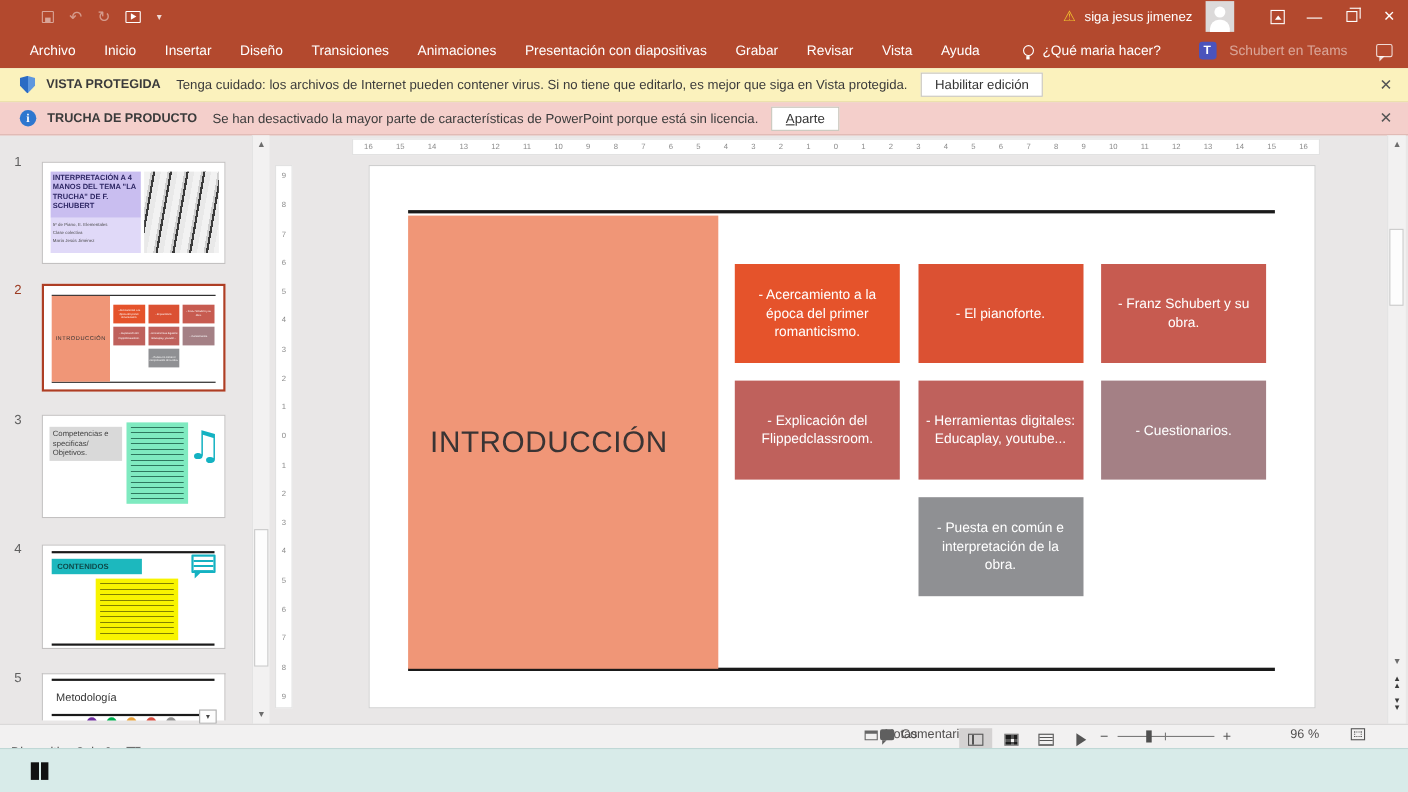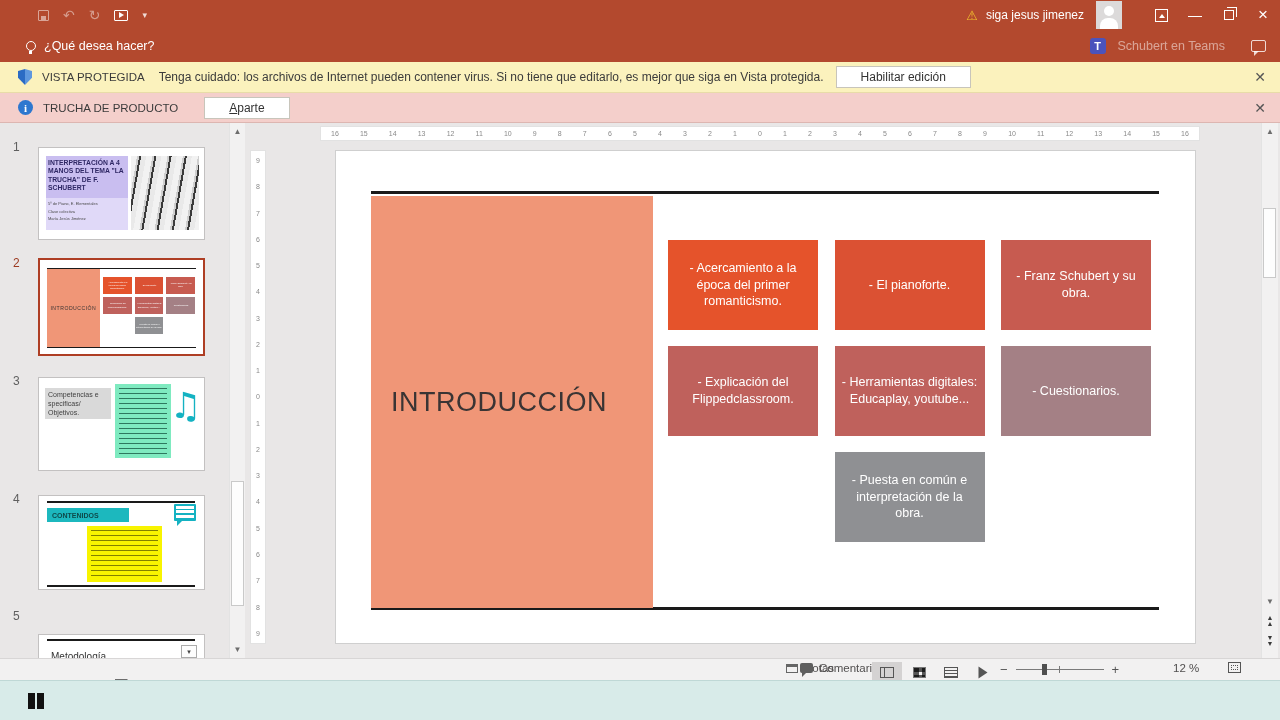--- a/index.html
+++ b/index.html
@@ -42,24 +42,24 @@
   .comment-ic { width:15px; height:12px; border:1.4px solid rgba(255,255,255,.8); border-radius:2px; position:relative; margin-left:14px; }
   .comment-ic::after { content:""; position:absolute; left:2px; bottom:-5px; border-top:5px solid rgba(255,255,255,.8); border-right:5px solid transparent; }
 
   
   .msgbar { position:absolute; left:0; width:1280px; display:flex; align-items:center; font-size:12px; color:#3B3B3B; }
   #banner-protected { top:62px; height:31px; background:#FBF2BD; border-bottom:1px solid #E8DCA8; }
   #banner-product  { top:93px; height:30px; background:#F4CFCB; border-bottom:1px solid #DDB6B1; }
   .msg-ico { margin:0 10px 0 18px; flex:0 0 auto; }
   .shield { width:14px; height:16px; background:linear-gradient(90deg,#2B6BC4 50%,#5E97DE 50%); clip-path:polygon(50% 0,100% 12%,100% 55%,50% 100%,0 55%,0 12%); }
   .info-circ { width:15px; height:15px; border-radius:50%; background:#2E77CF; color:#fff; font-size:11px; font-weight:bold; display:flex; align-items:center; justify-content:center; font-family:"Liberation Serif",serif; }
-  .msg-label { font-weight:normal; font-size:11.5px; margin-right:14px; white-space:nowrap; }
+  .msg-label { font-weight:bold; font-size:11.5px; margin-right:14px; white-space:nowrap; }
   .msg-text { white-space:nowrap; }
   .msg-text.underline { }
-  .msg-btn { margin-left:12px; background:#fff; border:1px solid #C8C5BB; padding:3px 24px; font-size:12px; color:#333; white-space:nowrap; }
+  .msg-btn { margin-left:12px; background:#fff; border:1px solid #C8C5BB; padding:3px 12px; font-size:12px; color:#333; white-space:nowrap; }
   .msg-btn .accel { text-decoration:underline; }
   .msg-close { position:absolute; right:10px; font-size:14px; color:#555; width:20px; text-align:center; }
 
   
   .slide-num { position:absolute; font-size:12px; color:#5f5f5f; }
   .slide-num.sel { color:#9C3B22; }
   .thumb { position:absolute; left:38px; width:167px; background:#fff; border:1px solid #C3C1C1; overflow:hidden; }
   .thumb.selected { border:2px solid #AE3E24; }
   
   .t1-title { position:absolute; left:7px; top:8px; width:82px; height:42px; background:#C9BEF0; color:#2F2865; font-size:6.8px; font-weight:bold; padding:3px 2px; line-height:1.25; }
@@ -152,42 +152,56 @@
         </span>
       <span class="winbtn">—</span>
       <span class="winbtn">
           <span class="restore-ic"></span>
         </span>
       <span class="winbtn" style="font-size:17px;">×</span>
     </div>
   </div>
 
   <div id="menubar">
+    <div id="menubar-items">
+        <div class="menu-item">Archivo</div>
+        <div class="menu-item">Inicio</div>
+        <div class="menu-item">Insertar</div>
+        <div class="menu-item">Diseño</div>
+        <div class="menu-item">Transiciones</div>
+        <div class="menu-item">Animaciones</div>
+        <div class="menu-item">Presentación con diapositivas</div>
+        <div class="menu-item">Grabar</div>
+        <div class="menu-item">Revisar</div>
+        <div class="menu-item">Vista</div>
+        <div class="menu-item">Ayuda</div>
+      </div>
     <div class="tellme">
       <span class="bulb"></span>
-      <span>¿Qué desea hacer?</span>
+      <span>¿Qué maria hacer?</span>
     </div>
     <div class="mb-right">
       <span class="teams-ic">T</span>
       <span class="teams-label">Schubert en Teams</span>
       <span class="comment-ic"></span>
     </div>
   </div>
 
   <div id="banner-protected" class="msgbar">
     <span class="msg-ico shield"></span>
     <span class="msg-label">VISTA PROTEGIDA</span>
     <span class="msg-text underline">Tenga cuidado: los archivos de Internet pueden contener virus. Si no tiene que editarlo, es mejor que siga en Vista protegida.</span>
     <button class="msg-btn">Habilitar edición</button>
     <span class="msg-close">✕</span>
   </div>
 
   <div id="banner-product" class="msgbar">
     <span class="msg-ico info-circ">i</span>
     <span class="msg-label">TRUCHA DE PRODUCTO</span>
+    <span class="msg-text">Se han desactivado la mayor parte de características de PowerPoint porque está sin licencia.</span>
     <button class="msg-btn"><span class="accel">A</span><span>parte</span></button>
     <span class="msg-close">✕</span>
   </div>
 
   <div class="slide-num" style="left:13px;top:140px;">1</div>
   <div class="slide-num sel" style="left:13px;top:256px;">2</div>
   <div class="slide-num" style="left:13px;top:374px;">3</div>
   <div class="slide-num" style="left:13px;top:492px;">4</div>
   <div class="slide-num" style="left:13px;top:609px;">5</div>
 
@@ -229,21 +243,21 @@
   <div class="thumb" style="top:495px;height:95px;">
     <div class="t4-topline" style="top:5px;"></div>
     <div class="t4-header">CONTENIDOS</div>
     <div class="t4-yellow">
         <div class="t4-lines"></div>
       </div>
     <div class="t4-icon"></div>
     <div class="t4-botline" style="top:89px;"></div>
   </div>
 
-  <div class="thumb" style="top:634px;height:43px;border-bottom:none;">
+  <div class="thumb" style="top:612px;height:43px;border-bottom:none;">
     <div class="t5-line" style="top:4px;"></div>
     <div class="t5-title">Metodología</div>
     <div class="t5-line" style="top:36px;"></div>
     <div class="t5-dots" id="t5-dots">
         <span class="t5-dot" style="background: rgb(112, 48, 160);"></span>
         <span class="t5-dot" style="background: rgb(0, 176, 80);"></span>
         <span class="t5-dot" style="background: rgb(232, 163, 61);"></span>
         <span class="t5-dot" style="background: rgb(217, 79, 67);"></span>
         <span class="t5-dot" style="background: rgb(147, 147, 147);"></span>
       </div>
@@ -377,21 +391,21 @@
     </div>
     <div class="sb-group" style="left:1000px;gap:8px;">
       <span style="font-size:13px;color:#555;">−</span>
       <span class="zoom-track">
         <span class="zoom-tick"></span>
         <span class="zoom-thumb"></span>
       </span>
       <span style="font-size:13px;color:#555;">+</span>
     </div>
     <div class="sb-group" style="left:1173px;">
-      <span>12 %</span>
+      <span>96 %</span>
     </div>
     <div class="sb-group" style="left:1228px;">
       <span class="fit-ico"></span>
     </div>
   </div>
 
   <div id="taskbar">
     <div class="start-grid" style="position:absolute;left:28px;top:12px;"></div>
 
   </div>

